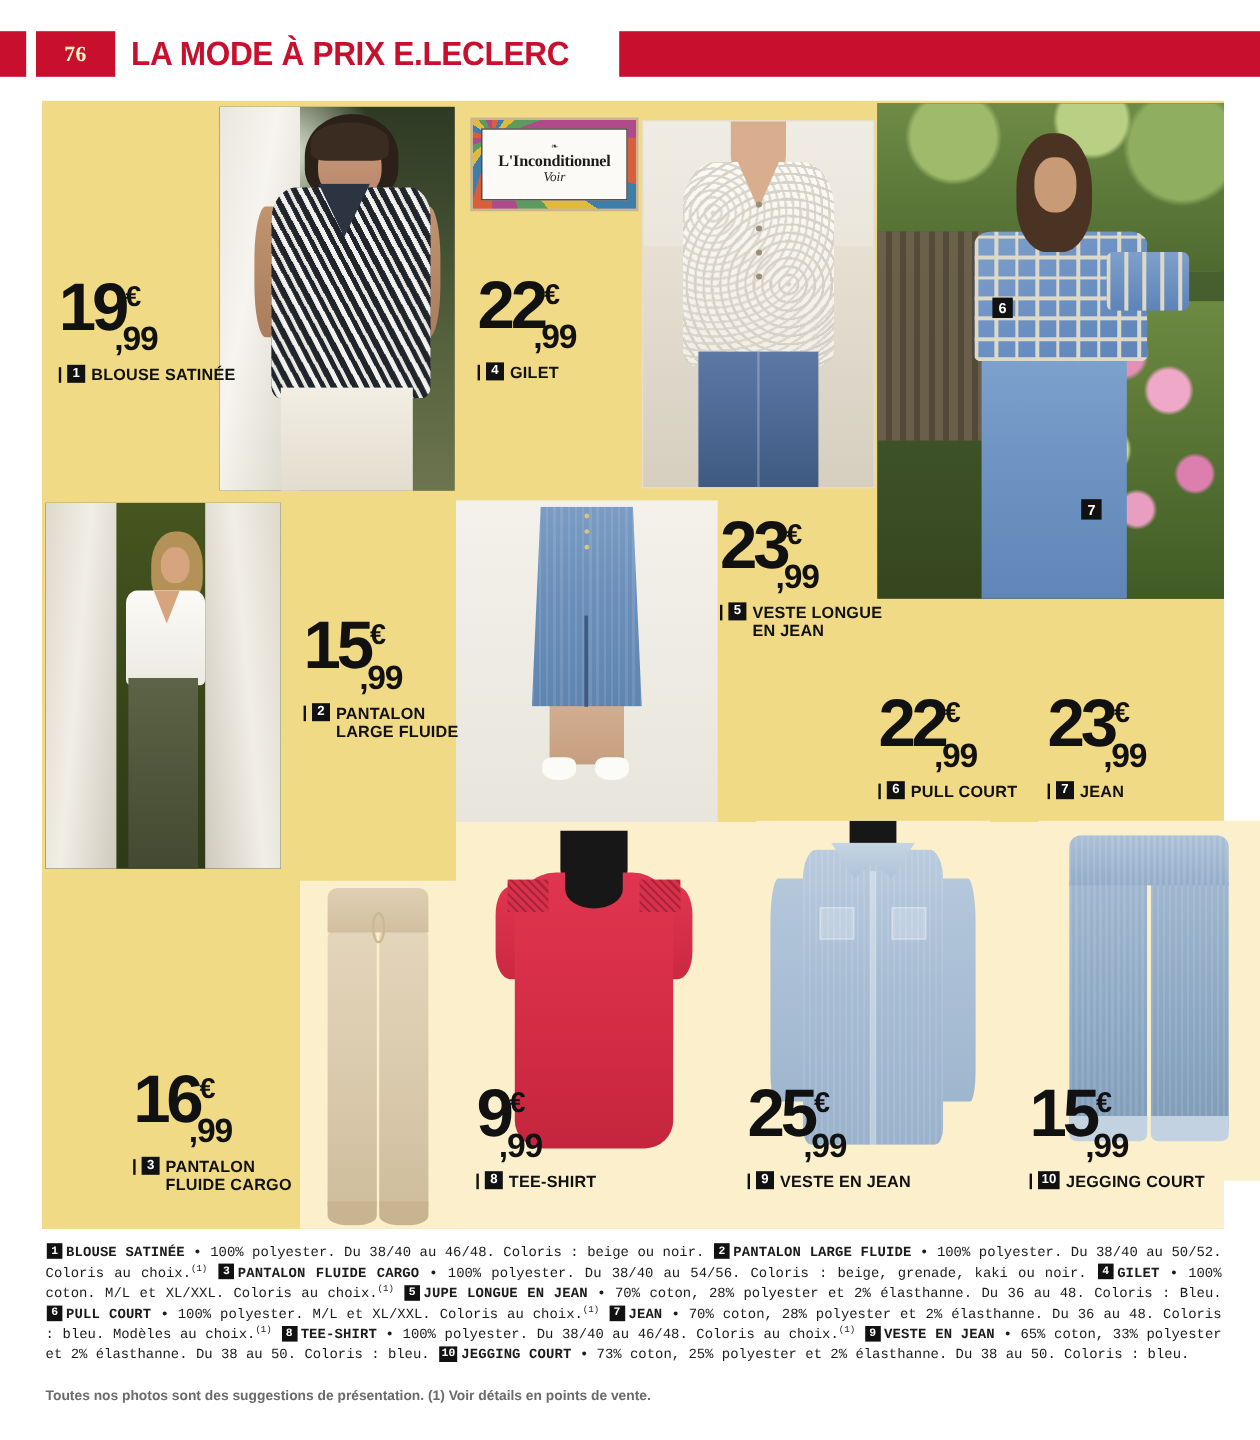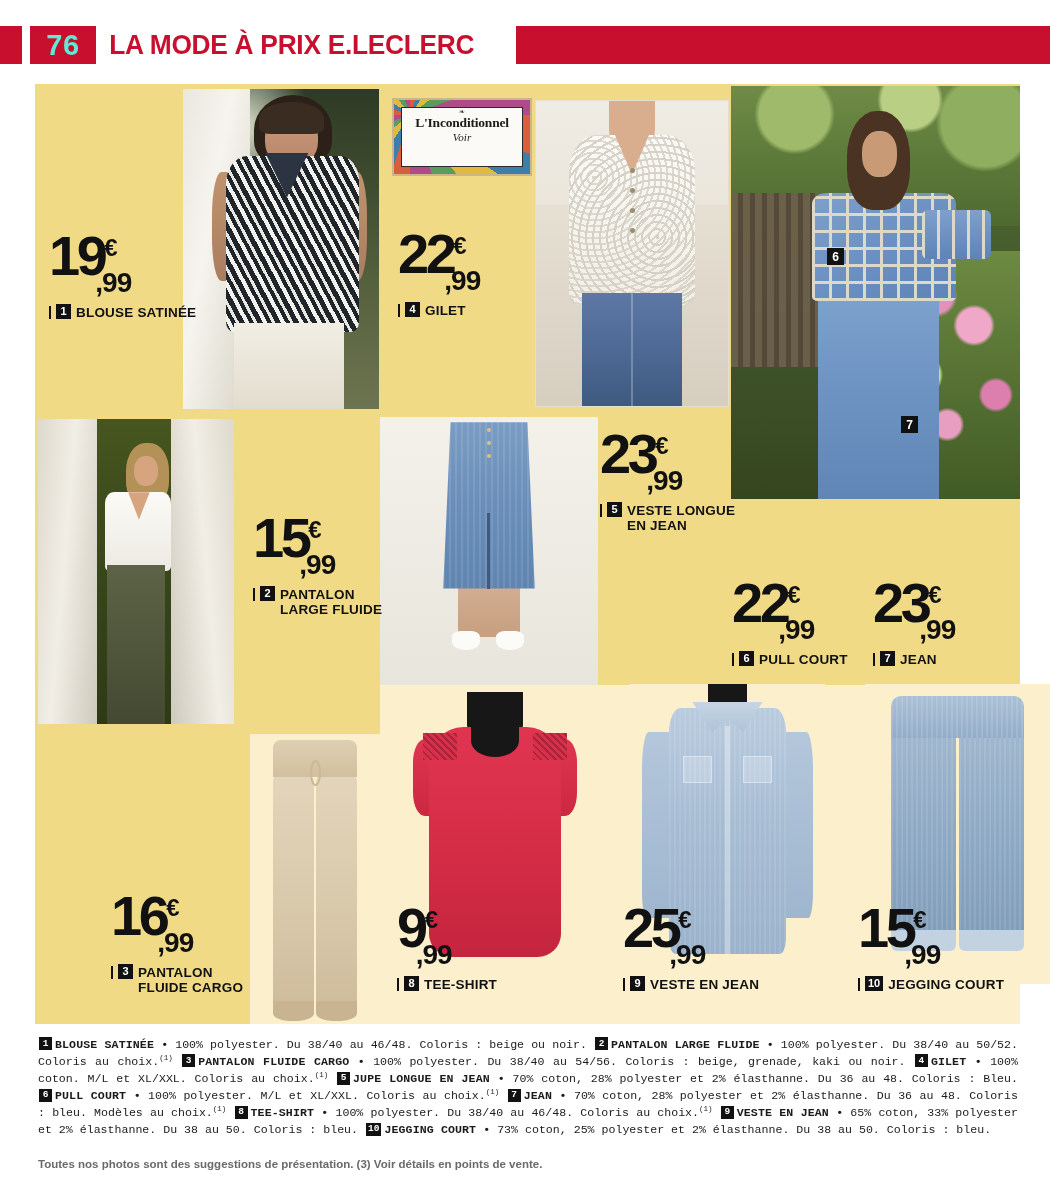--- a/index.html
+++ b/index.html
@@ -25,25 +25,25 @@
     width: 22px;
     background: #C8102E;
   }
   .hdr-gap { width: 8px; background: #fff; }
   .hdr-pagebox {
     width: 66px;
     background: #C8102E;
     display: flex; align-items: center; justify-content: center;
   }
   .hdr-pagenum {
-    color: #5eead4;
+    color: #fef9c3;
     font-weight: bold;
-    font-size: 29px;
+    font-size: 18px;
     letter-spacing: 0.5px;
-    font-family: Liberation Sans, sans-serif;
+    font-family: Liberation Serif, serif;
   }
   .hdr-title {
     display: flex; align-items: center;
     padding-left: 14px; padding-right: 14px;
     color: #C8102E;
     font-weight: bold;
     font-size: 28px;
     letter-spacing: -0.3px;
     white-space: nowrap;
     transform: scaleX(0.94);
@@ -466,21 +466,21 @@
     background:
       repeating-conic-gradient(from 0deg at 12% 20%, #d95f3c 0deg 18deg, #3f7ea8 18deg 34deg, #e0b93f 34deg 52deg, #5b9c5e 52deg 70deg, #b04a8a 70deg 90deg),
       #d8cdbb;
     border: 2px solid #CBB58A;
   }
   .incond-inner {
     width: 100%; height: 100%;
     background: #FBFAF6;
     border: 1px solid #2b2b2b;
     display: flex; flex-direction: column;
-    align-items: center; 
+    align-items: center; justify-content: center;
     gap: 1px;
   }
   .incond-top { font-size: 7px; color: #333; line-height: 1; }
   .incond-name {
     font-family: "Liberation Serif", serif;
     font-size: 13.5px; font-weight: bold; color: #1b1b1b;
     letter-spacing: -.2px; line-height: 1;
   }
   .incond-city {
     font-family: "Liberation Serif", serif;
@@ -851,13 +851,13 @@
       <span class="num-badge">10</span>
       <span class="label-text">JEGGING COURT</span>
     </div>
   </div>
 
 </div>
 
 <div class="legal">
   <div class="legal-line" id="legal-flow"><span class="nb">1</span><b>BLOUSE SATINÉE </b><span class="sep">• </span><span>100% polyester. Du 38/40 au 46/48. Coloris : beige ou noir.</span> <span class="nb">2</span><b>PANTALON LARGE FLUIDE </b><span class="sep">• </span><span>100% polyester. Du 38/40 au 50/52. Coloris au choix.</span><sup>(1)</sup> <span class="nb">3</span><b>PANTALON FLUIDE CARGO </b><span class="sep">• </span><span>100% polyester. Du 38/40 au 54/56. Coloris : beige, grenade, kaki ou noir.</span> <span class="nb">4</span><b>GILET </b><span class="sep">• </span><span>100% coton. M/L et XL/XXL. Coloris au choix.</span><sup>(1)</sup> <span class="nb">5</span><b>JUPE LONGUE EN JEAN </b><span class="sep">• </span><span>70% coton, 28% polyester et 2% élasthanne. Du 36 au 48. Coloris : Bleu.</span> <span class="nb">6</span><b>PULL COURT </b><span class="sep">• </span><span>100% polyester.  M/L et XL/XXL. Coloris au choix.</span><sup>(1)</sup> <span class="nb">7</span><b>JEAN </b><span class="sep">• </span><span>70% coton, 28% polyester et 2% élasthanne. Du 36 au 48. Coloris : bleu. Modèles au choix.</span><sup>(1)</sup> <span class="nb">8</span><b>TEE-SHIRT </b><span class="sep">• </span><span>100% polyester. Du 38/40 au 46/48. Coloris au choix.</span><sup>(1)</sup> <span class="nb">9</span><b>VESTE EN JEAN </b><span class="sep">• </span><span>65% coton, 33% polyester et 2% élasthanne. Du 38 au 50. Coloris : bleu.</span> <span class="nb">10</span><b>JEGGING COURT </b><span class="sep">• </span><span>73% coton, 25% polyester et 2% élasthanne. Du 38 au 50. Coloris : bleu.</span> </div>
 </div>
-<div class="legal-note">Toutes nos photos sont des suggestions de présentation. (3) Voir détails en points de vente.</div>
+<div class="legal-note">Toutes nos photos sont des suggestions de présentation. (1) Voir détails en points de vente.</div>
 
 </body></html>

